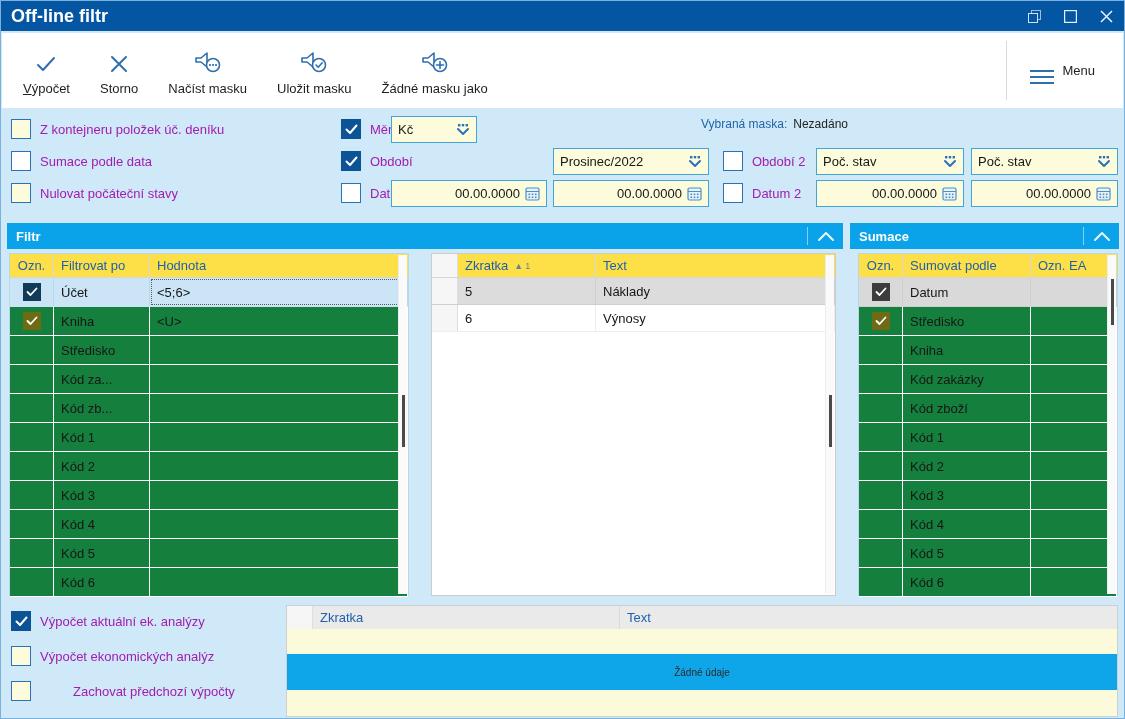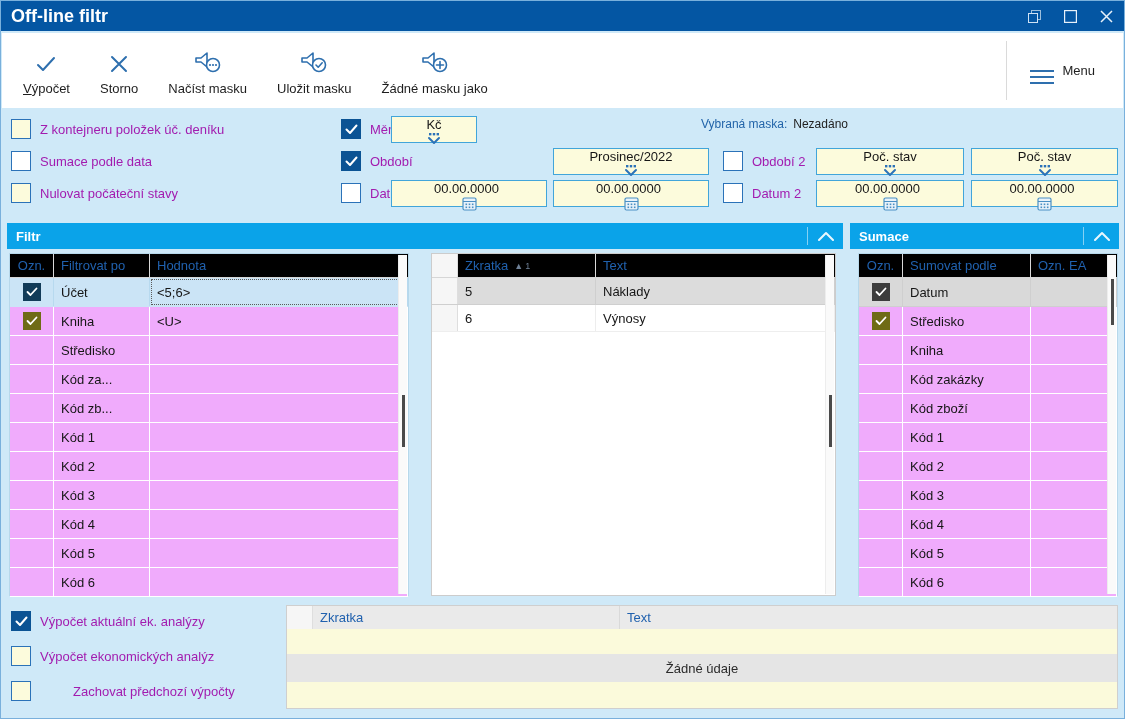--- a/index.html
+++ b/index.html
@@ -21,37 +21,37 @@
   .tb-sep { width:1px; background:#dadada; margin:8px 0; }
   .menu-btn { display:flex; flex-direction:row; align-items:center; justify-content:center; gap:7px; padding:0 22px; font-size:13px; color:#1e1e1e; }
 
   
   .options { position:absolute; top:107px; left:0; right:0; height:112px; }
   .opt-item { position:absolute; display:flex; align-items:center; gap:9px; height:24px; }
   .opt-label { font-size:13px; color:#a21caf; white-space:nowrap; }
   .cb { width:20px; height:20px; border:1px solid #2b72b8; background:#ffffff; display:flex; align-items:center; justify-content:center; flex:0 0 auto; }
   .cb.yellow { background:#fcfbdc; }
   .cb.checked { background:#0b5394; border-color:#0b5394; }
-  .dd, .datefield { position:absolute; height:27px; border:1px solid #41a5da; background:#fcfbdc; display:flex; align-items:center; font-size:13px; color:#161616; padding:0 6px;flex-direction:column; }
+  .dd, .datefield { position:absolute; height:27px; border:1px solid #41a5da; background:#fcfbdc; display:flex; align-items:center; font-size:13px; color:#161616; padding:0 6px; }
   .dd .val { flex:1; }
   .datefield .val { flex:1; text-align:right; padding-right:5px; }
   .maska { position:absolute; display:flex; gap:6px; align-items:center; font-size:12px; }
   .maska .lbl { color:#2264a9; }
   .maska .v { color:#222; }
 
   
   .panel-hdr { position:absolute; height:26px; background:#0aa3e9; color:#fff; font-weight:bold; font-size:13px; display:flex; align-items:center; padding:0 9px; }
   .hdr-chevron { margin-left:auto; border-left:1px solid rgba(255,255,255,.5); padding-left:10px; display:flex; align-items:center; height:18px; }
 
   
   .gtable { position:absolute; background:#fff; border:1px solid #b7d8eb; }
-  .t-hdr { display:flex; background:#000000; color:#2061ae; font-size:13px; height:24px; align-items:center; border-bottom:1px solid #d6d6d6; }
+  .t-hdr { display:flex; background:#fde047; color:#2061ae; font-size:13px; height:24px; align-items:center; border-bottom:1px solid #d6d6d6; }
   .t-hdr .c { padding-left:7px; height:100%; display:flex; align-items:center; border-right:1px solid #d9d9d9; }
   .t-hdr .c:last-child { border-right:none; }
-  .trow { display:flex; height:29px; align-items:stretch; background:#f0abfc; font-size:13px; color:#161616; border-bottom:1px solid #ffffff; }
+  .trow { display:flex; height:29px; align-items:stretch; background:#15803d; font-size:13px; color:#161616; border-bottom:1px solid #ffffff; }
   .trow .c { display:flex; align-items:center; padding-left:7px; border-right:1px solid #ffffff; }
   .c-ozn { width:44px; justify-content:center; padding-left:0 !important; }
   .c-name { width:96px; }
   .c-val { flex:1; }
   .trow.sel-blue { background:#cbe4f6; border-bottom-color:#cbe4f6; }
   .trow.sel-blue .c { border-right-color:#b7d9ef; }
   .trow.sel-blue .c-val { outline:1px dotted #5a5a5a; outline-offset:-2px; }
   .trow.sel-gray { background:#d9d9d9; border-bottom-color:#cfcfcf; }
   .trow.sel-gray .c { border-right-color:#cfcfcf; }
   .rcb { width:18px; height:18px; display:flex; align-items:center; justify-content:center; }
@@ -72,21 +72,21 @@
 
   
   .c-sname { width:128px; }
   .c-ea { flex:1; }
 
   
   .bottom-table { position:absolute; left:285px; top:604px; width:832px; background:#fff; border:1px solid #cfcfcf; }
   .b-hdr { display:flex; background:#eaeaea; color:#2061ae; font-size:13px; height:23px; align-items:center; }
   .b-hdr .c { padding-left:7px; height:100%; display:flex; align-items:center; border-right:1px solid #d9d9d9; }
   .b-row { height:25px; background:#fbfadb; }
-  .b-empty { height:28px; background:#e5e5e5; display:flex; align-items:center; justify-content:center; font-size:13px; color:#2b2b2b; }
+  .b-empty { height:36px; background:#0ea5e9; display:flex; align-items:center; justify-content:center; font-size:10px; color:#2b2b2b; }
   .b-zk { width:307px; }
   .b-tx { flex:1; border-right:none !important; }
 
   svg { display:block; }
 </style>
 </head>
 <body>
 
 <div class="window">
 

